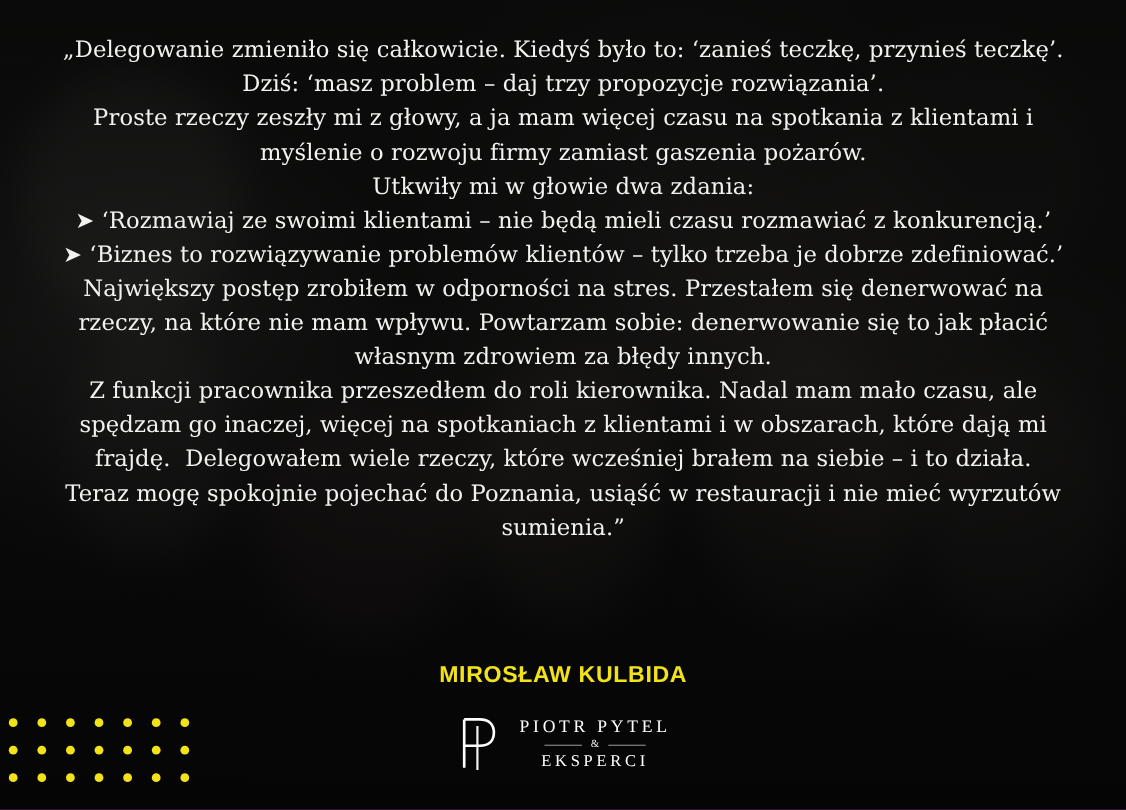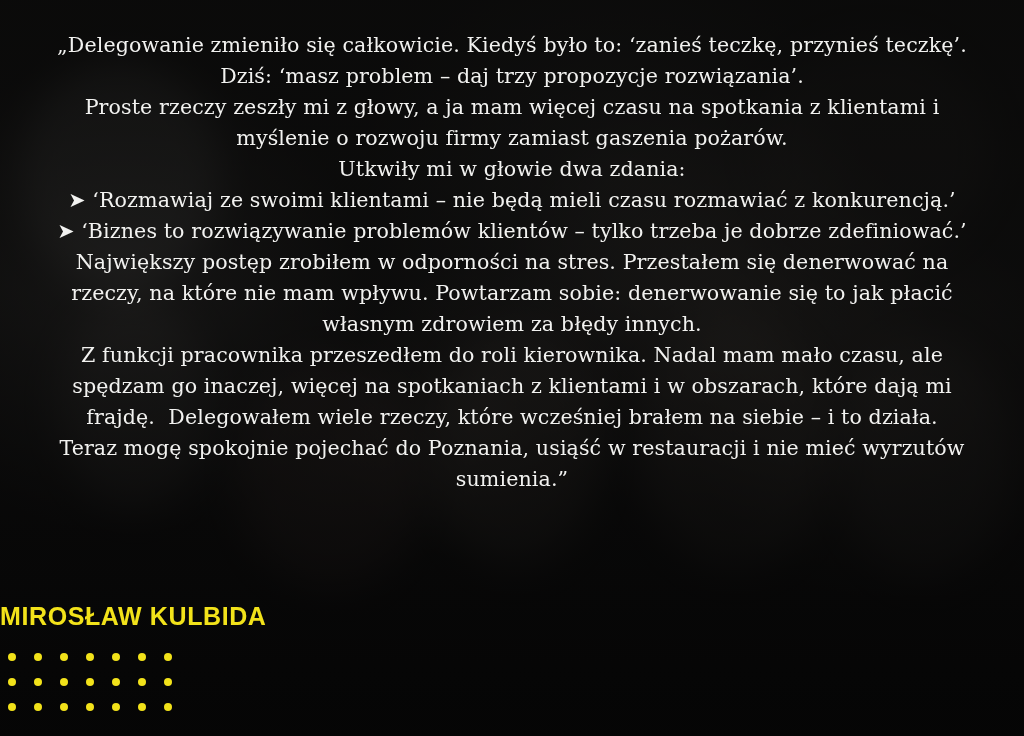--- a/index.html
+++ b/index.html
@@ -68,24 +68,25 @@
     letter-spacing: 0.1px;
     white-space: pre-wrap;
     font-weight: 400;
   }
 
   .author {
     position: absolute;
     top: 602px;
     left: 0;
     width: 1024px;
+    text-align: center;
     color: #f2e21a;
     font-family: "Liberation Sans", sans-serif;
     font-weight: bold;
-    font-size: 25px;
+    font-size: 21px;
     letter-spacing: 0.6px;
   }
 
   
   .logo {
     position: absolute;
     top: 650px;
     left: 0;
     width: 1024px;
     display: flex;
@@ -179,20 +180,34 @@
 Utkwiły mi w głowie dwa zdania:
 ➤ ‘Rozmawiaj ze swoimi klientami – nie będą mieli czasu rozmawiać z konkurencją.’
 ➤ ‘Biznes to rozwiązywanie problemów klientów – tylko trzeba je dobrze zdefiniować.’
 Największy postęp zrobiłem w odporności na stres. Przestałem się denerwować na rzeczy, na które nie mam wpływu. Powtarzam sobie: denerwowanie się to jak płacić własnym zdrowiem za błędy innych.
 Z funkcji pracownika przeszedłem do roli kierownika. Nadal mam mało czasu, ale spędzam go inaczej, więcej na spotkaniach z klientami i w obszarach, które dają mi frajdę.  Delegowałem wiele rzeczy, które wcześniej brałem na siebie – i to działa.
 Teraz mogę spokojnie pojechać do Poznania, usiąść w restauracji i nie mieć wyrzutów sumienia.”</div>
   </div>
 
   <div class="author">MIROSŁAW KULBIDA</div>
 
+  <div class="logo">
+    <div class="logo-mark">
+      <svg viewBox="0 0 44 52" width="44" height="52" aria-hidden="true">
+        <path d="M8 4 L8 48" stroke="#ffffff" stroke-width="2.4" fill="none"></path>
+        <path d="M8 4 L22 4 C31 4 35 9 35 16 C35 23 31 28 22 28 L8 28" stroke="#ffffff" stroke-width="2.4" fill="none"></path>
+        <path d="M20 10 L20 50" stroke="#ffffff" stroke-width="2.0" fill="none" opacity="0.95"></path>
+      </svg>
+    </div>
+    <div class="logo-text">
+      <span class="logo-line1">PIOTR PYTEL</span>
+      <span class="logo-amp">&amp;</span>
+      <span class="logo-line2">EKSPERCI</span>
+    </div>
+  </div>
 
   <div class="dot-grid">
     <span></span>
     <span></span>
     <span></span>
     <span></span>
     <span></span>
     <span></span>
     <span></span>
     <span></span>

